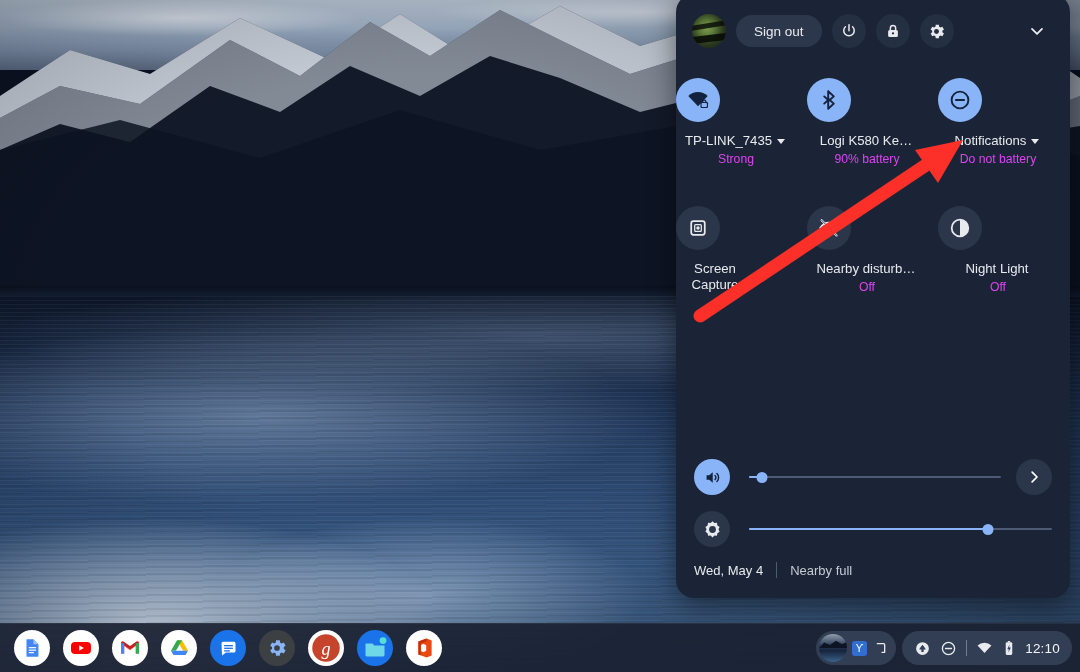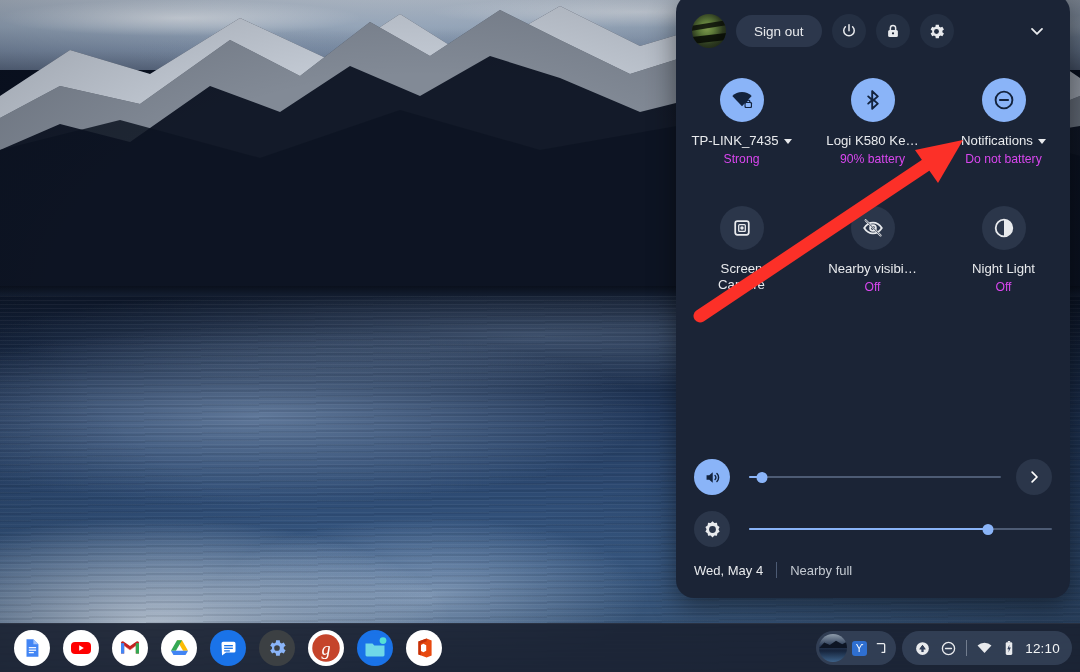--- a/index.html
+++ b/index.html
@@ -168,21 +168,20 @@
     left: 0; top: 76px;
     width: 394px;
     display: flex;
     flex-wrap: wrap;
   }
   .tile {
     width: 131px;
     height: 128px;
     display: flex;
     flex-direction: column;
-    align-items: center;
     cursor: pointer;
     box-sizing: border-box;
     padding-top: 8px;
   }
   .tile-icon {
     width: 44px; height: 44px;
     border-radius: 50%;
     display: flex;
     align-items: center;
     justify-content: center;
@@ -538,21 +537,21 @@
 
       <div class="tile">
         <div class="tile-icon off">
           <svg width="24" height="24" viewBox="0 0 24 24">
             <path d="M3.2 12S6.6 6.6 12 6.6s8.8 5.4 8.8 5.4-3.4 5.4-8.8 5.4S3.2 12 3.2 12z" stroke="#e8eaed" stroke-width="1.8" fill="none"></path>
             <circle cx="12" cy="12" r="2.9" stroke="#e8eaed" stroke-width="1.8" fill="none"></circle>
             <path d="M4.6 4.2 19.6 19.4" stroke="#e8eaed" stroke-width="2.1" stroke-linecap="round"></path>
             <path d="M4.6 4.2 19.6 19.4" stroke="#2b364a" stroke-width="0.9" stroke-linecap="round"></path>
           </svg>
         </div>
-        <div class="tile-label">Nearby visibi…</div>
+        <div class="tile-label">Nearby disturb…</div>
         <div class="tile-sub">Off</div>
       </div>
 
       <div class="tile">
         <div class="tile-icon off">
           <svg width="24" height="24" viewBox="0 0 24 24">
             <circle cx="12" cy="12" r="8.3" stroke="#e8eaed" stroke-width="1.8" fill="none"></circle>
             <path d="M12 3.7a8.3 8.3 0 0 1 0 16.6z" fill="#e8eaed"></path>
           </svg>
         </div>

